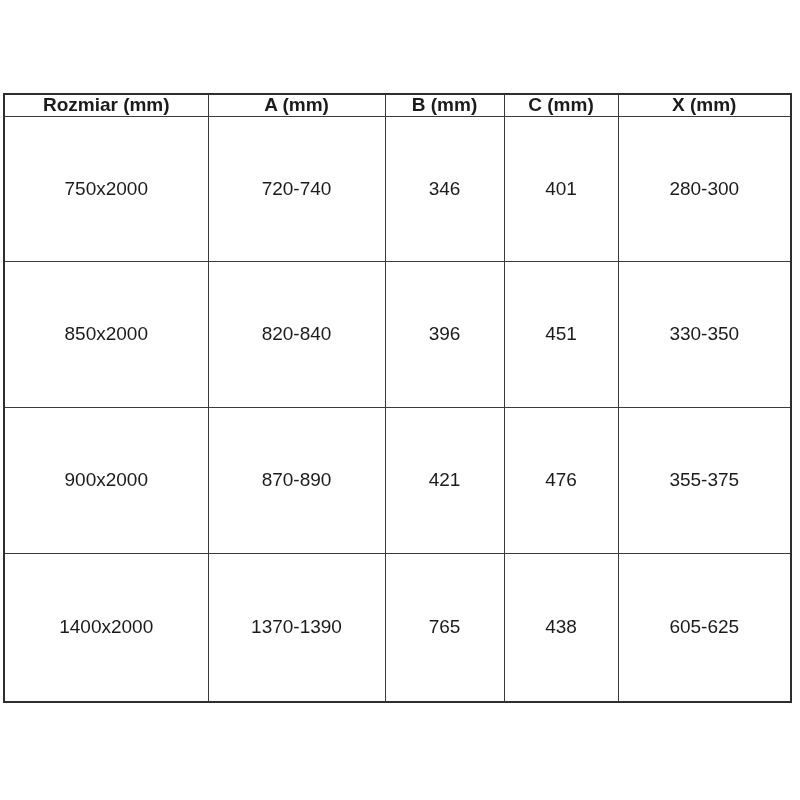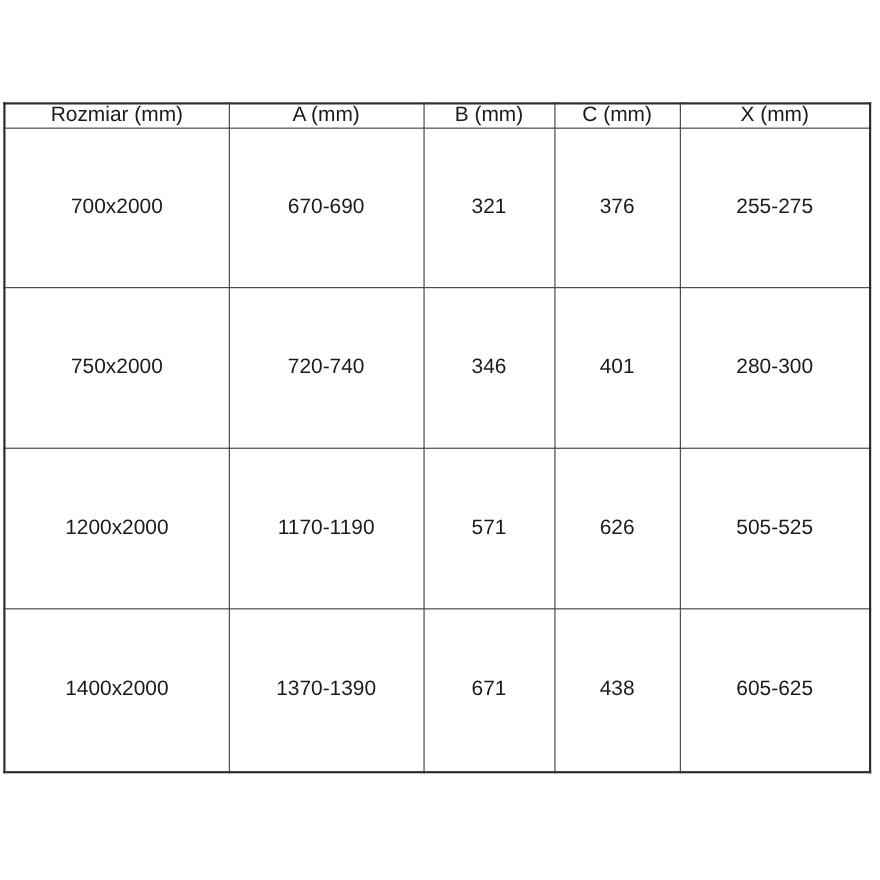--- a/index.html
+++ b/index.html
@@ -32,21 +32,21 @@
     border: 1px solid #3b3b3b;
     text-align: center;
     vertical-align: middle;
     padding: 0;
     font-size: 19px;
     line-height: 1.1;
     overflow: hidden;
     white-space: nowrap;
   }
   table.spec-table th {
-    font-weight: normal;
+    font-weight: bold;
     font-size: 19px;
     background: #ffffff;
   }
   col.c-rozmiar { width: 204px; }
   col.c-a       { width: 177px; }
   col.c-b       { width: 119px; }
   col.c-c       { width: 114px; }
   col.c-x       { width: 173px; }
 </style>
 </head>
@@ -65,42 +65,42 @@
       <tr>
           <th>Rozmiar (mm)</th>
           <th>A (mm)</th>
           <th>B (mm)</th>
           <th>C (mm)</th>
           <th>X (mm)</th>
         </tr>
     </thead>
     <tbody>
         <tr>
-          <td>700x2000</td>
-          <td>670-690</td>
-          <td>321</td>
-          <td>376</td>
-          <td>255-275</td>
-        </tr>
-        <tr>
           <td>750x2000</td>
           <td>720-740</td>
           <td>346</td>
           <td>401</td>
           <td>280-300</td>
         </tr>
         <tr>
-          <td>1200x2000</td>
-          <td>1170-1190</td>
-          <td>571</td>
-          <td>626</td>
-          <td>505-525</td>
+          <td>850x2000</td>
+          <td>820-840</td>
+          <td>396</td>
+          <td>451</td>
+          <td>330-350</td>
+        </tr>
+        <tr>
+          <td>900x2000</td>
+          <td>870-890</td>
+          <td>421</td>
+          <td>476</td>
+          <td>355-375</td>
         </tr>
         <tr>
           <td>1400x2000</td>
           <td>1370-1390</td>
-          <td>671</td>
+          <td>765</td>
           <td>438</td>
           <td>605-625</td>
         </tr>
       </tbody>
   </table>
 </div>
 
 </body></html>

